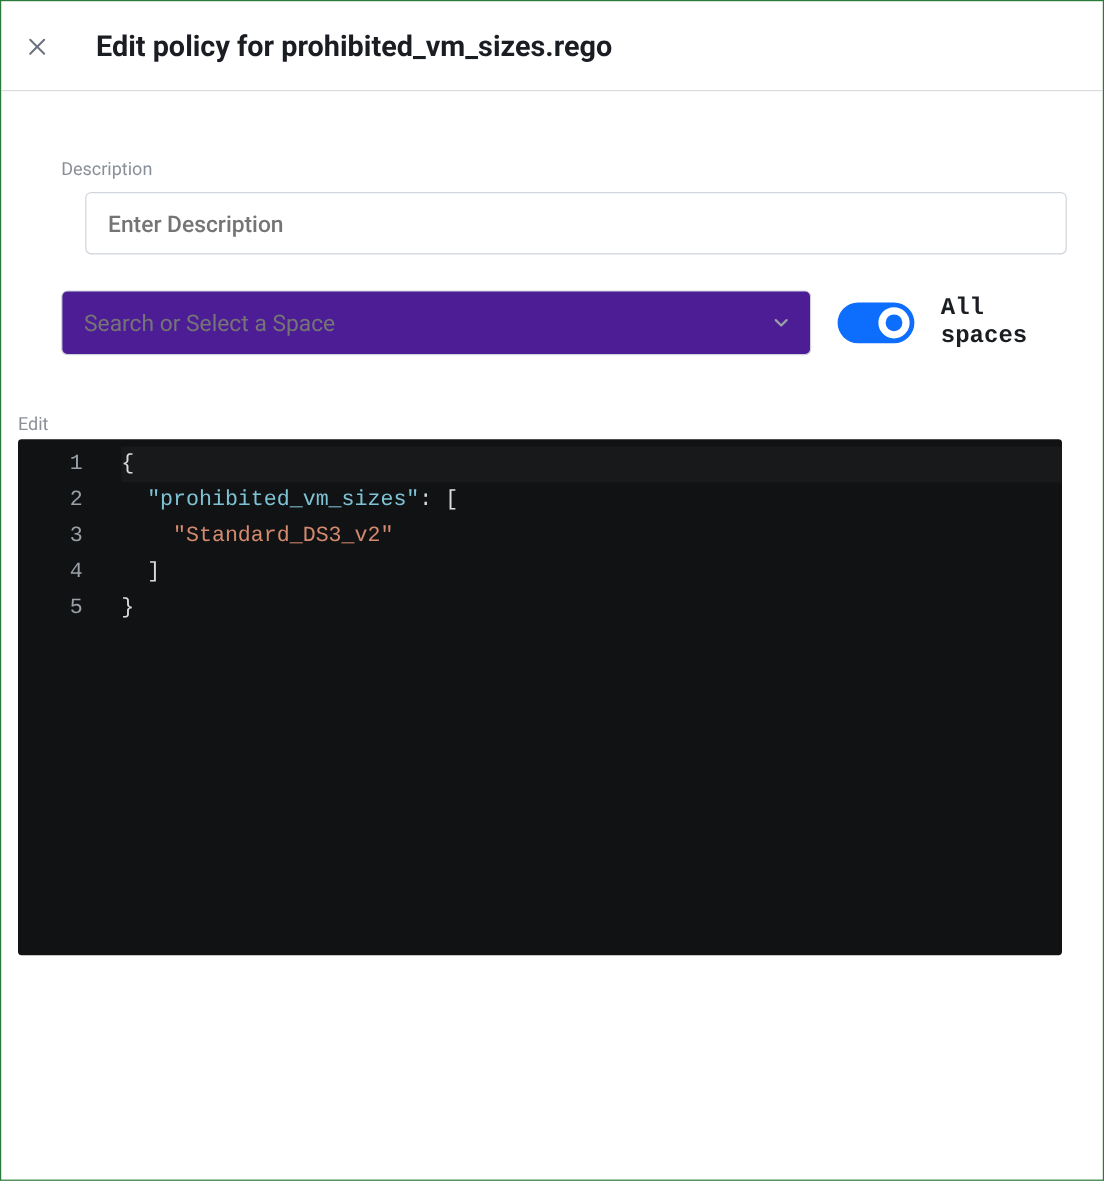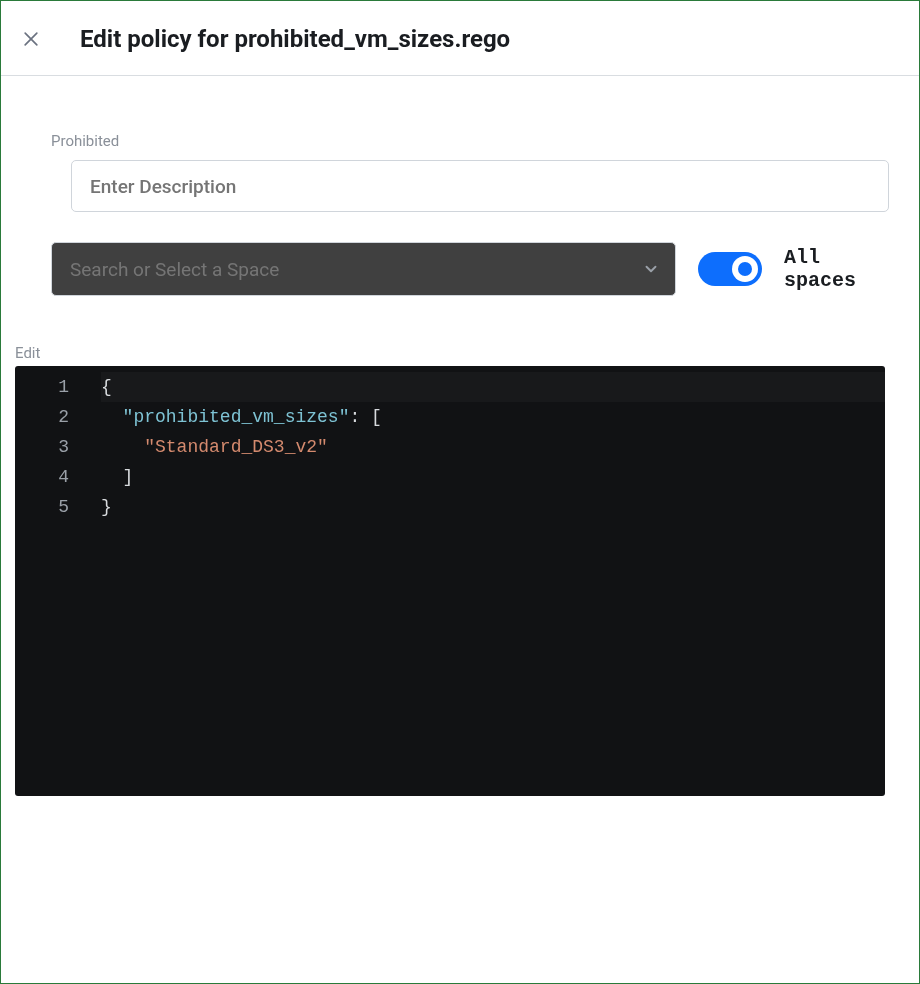--- a/index.html
+++ b/index.html
@@ -68,21 +68,21 @@
     width: 100%;
     height: 54px;
     border: 1px solid #d0d5db;
     border-radius: 5px;
     padding: 0 46px 0 18px;
     font-size: 19px;
     color: #8a9099;
     font-weight: 400;
     font-family: inherit;
     outline: none;
-    background: #404040;
+    background: #4c1d95;
     cursor: pointer;
   }
   .chevron-icon {
     position: absolute;
     right: 16px;
     top: 50%;
     transform: translateY(-50%);
     width: 18px;
     height: 18px;
     color: #9aa0a8;
@@ -166,21 +166,21 @@
         <line x1="19" y1="5" x2="5" y2="19"></line>
     </svg>
   </span>
   <span class="header-title">Edit policy for prohibited_vm_sizes.rego</span>
 </div>
 
 <div class="content">
 
 
   <div class="field-group">
-    <label class="field-label">Prohibited</label>
+    <label class="field-label">Description</label>
     <input class="text-input placeholder-style" type="text" placeholder="Enter Description" style="">
   </div>
 
   <div class="field-group">
     <div class="spaces-row">
       <div class="select-wrap">
         <input class="select-input" type="text" readonly="" placeholder="Search or Select a Space" style="">
         <span class="chevron-icon">
           <svg viewBox="0 0 24 24" fill="none" stroke="currentColor" stroke-width="2.5" stroke-linecap="round" stroke-linejoin="round">
             <polyline points="6 9 12 15 18 9"></polyline>

